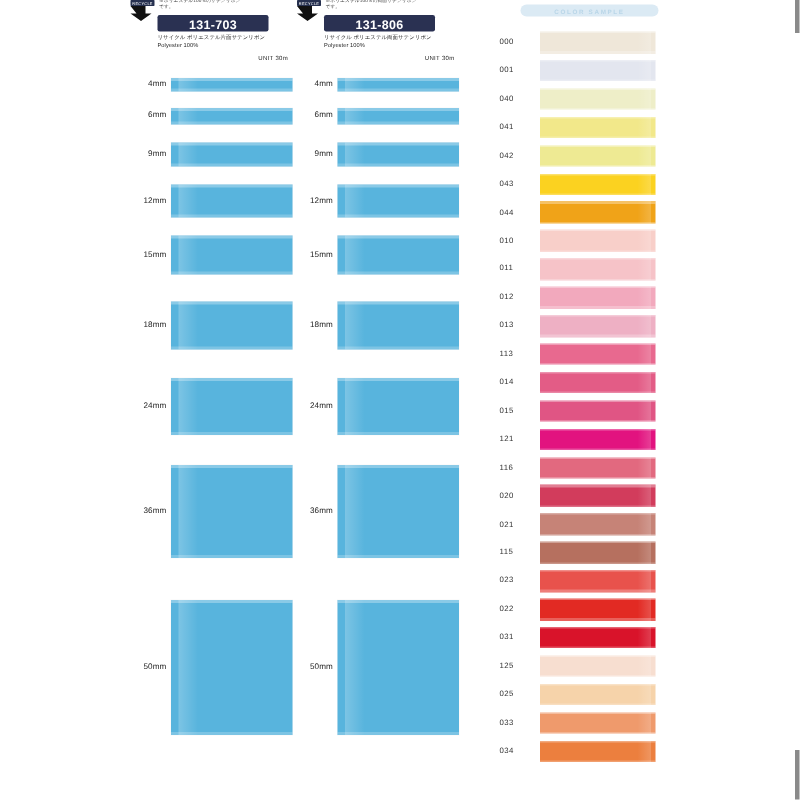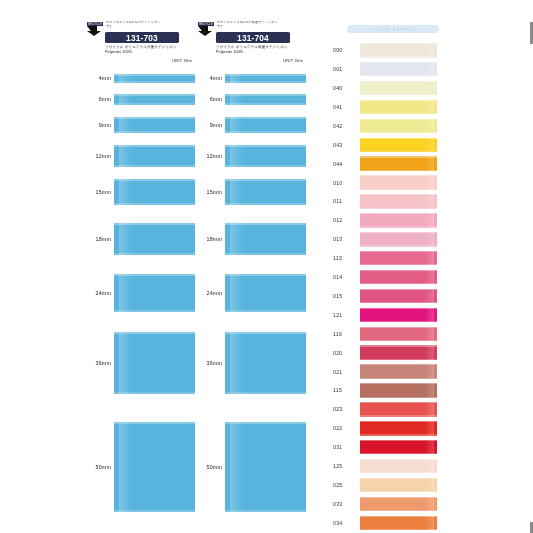--- a/index.html
+++ b/index.html
@@ -3,21 +3,21 @@
 <meta charset="utf-8">
 <style>
   html,body{margin:0;padding:0;}
   body{
     width:533px;height:533px;
     background:#ffffff;
     font-family:"Liberation Sans", sans-serif;
     overflow:hidden;
     position:relative;
   }
-  .page{position:absolute;inset:0;margin-top:22px;}
+  .page{position:absolute;inset:0;}
 
   
   .prod-col{position:absolute;top:0;}
   .prod-col.col1{left:85px;width:110px;}
   .prod-col.col2{left:196px;width:110px;}
 
   .prod-head{position:relative;height:46px;}
   .head-jp{
     position:absolute;top:-1px;left:21px;right:0;
     font-size:3.1px;line-height:3.6px;color:#3a3a3a;
@@ -216,21 +216,21 @@
         <span>※ポリエステル100％の両面サテンリボン</span>
         <span class="l2">です。</span>
       </div>
       <div class="arrow-badge">
         <div class="tag">RECYCLE</div>
         <svg width="18" height="11" viewBox="0 0 18 11">
           <path d="M2 1 L12 1 L12 6 L16 6 L9 11 L2 6 L6 6 Z" fill="#111"></path>
         </svg>
       </div>
       <div class="code-bar">
-        <span>131-704</span>
+        <span>131-806</span>
       </div>
       <div class="sub-jp">リサイクル ポリエステル両面サテンリボン</div>
       <div class="sub-en">Polyester 100%</div>
       <div class="unit">UNIT  30m</div>
     </div>
   <div class="ribbon-row" style="top: 52px; height: 9px;">
         <div class="ribbon-label" style="top: 1.3px;">4mm</div>
         <div class="ribbon" style="top: 0px; height: 9px; background: rgb(88, 180, 221);">
           <div class="edge-top"></div>
           <div class="sheen"></div>

